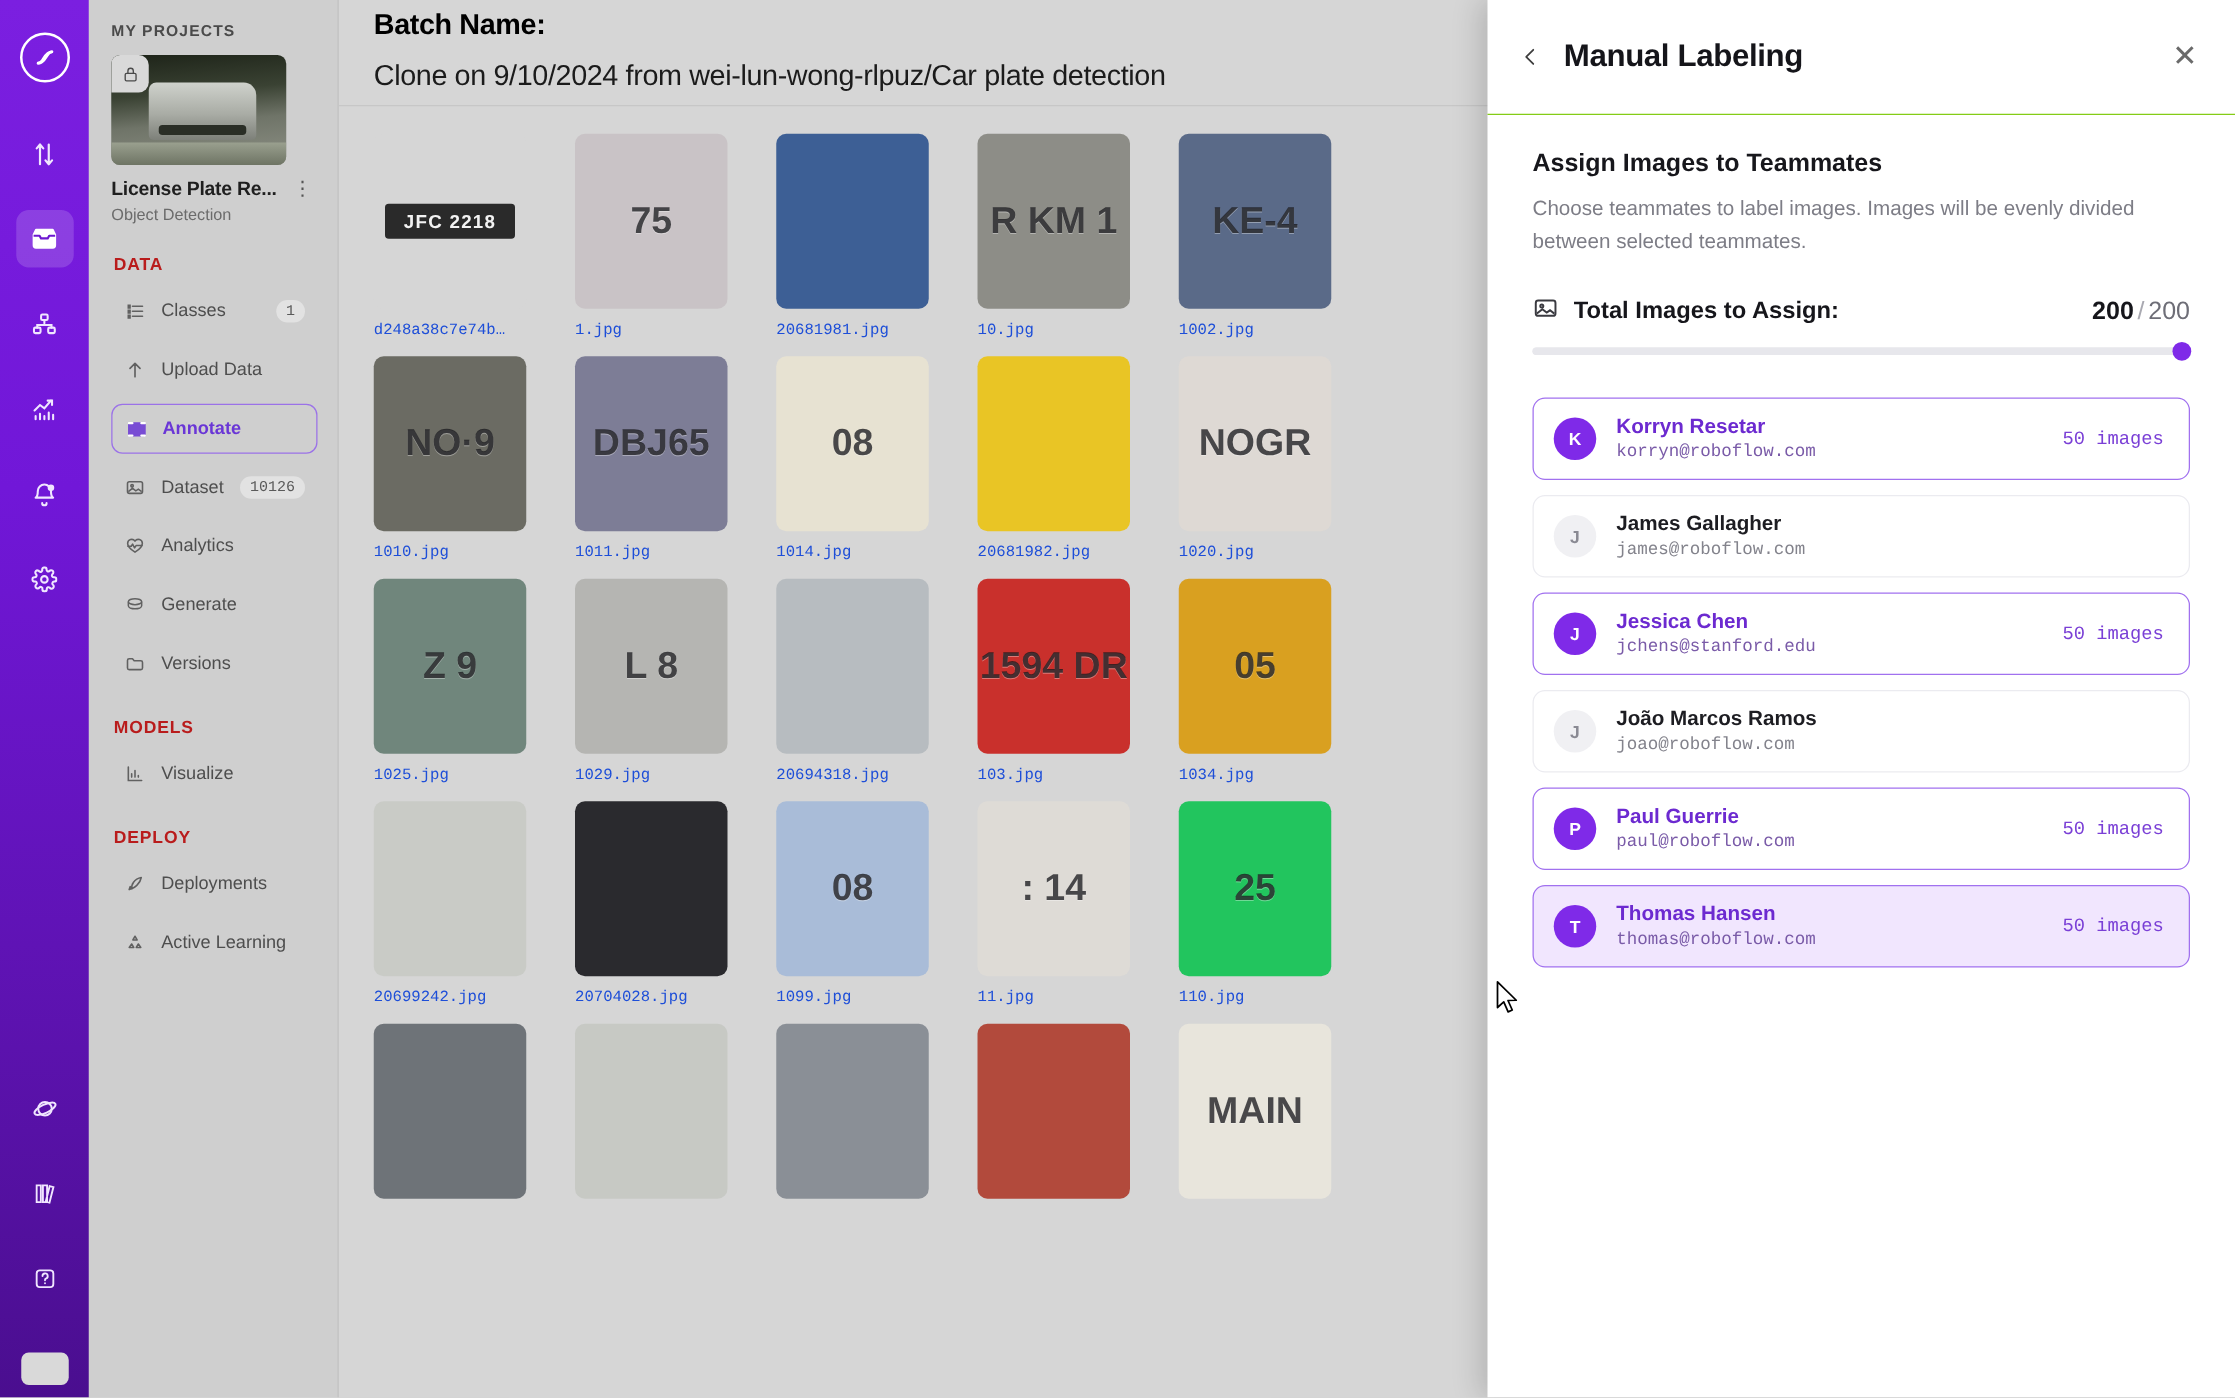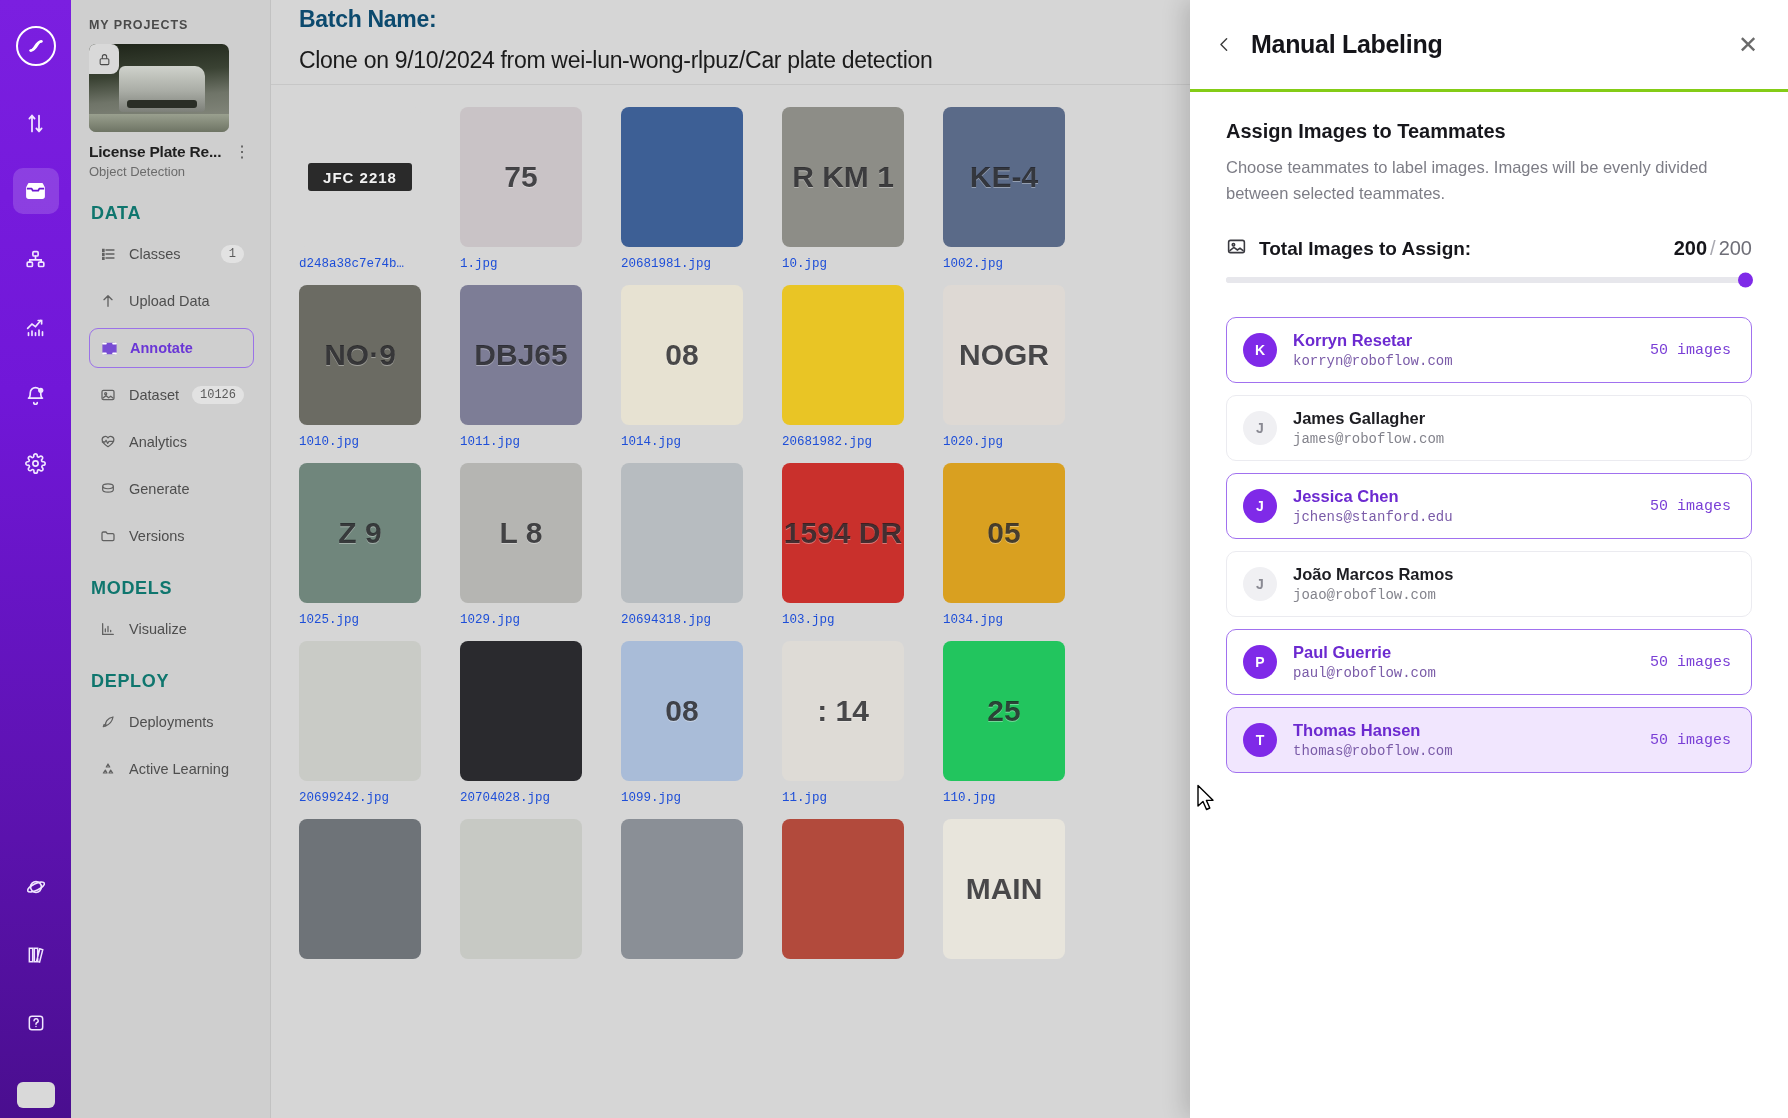--- a/index.html
+++ b/index.html
@@ -67,43 +67,43 @@
   .lock-badge {
     position: absolute; left: 0; top: 0; width: 30px; height: 30px;
     background: #d9d9d9; border-radius: 0 8px 8px 0;
     display: flex; align-items: center; justify-content: center;
   }
   .proj-row { display: flex; align-items: center; justify-content: space-between; }
   .proj-title { font-size: 15.5px; font-weight: 700; color: #1f1f1f; letter-spacing: -.2px; }
   .proj-dots { color: #555; font-size: 16px; line-height: 10px; letter-spacing: 0; padding: 0 4px; }
   .proj-sub { font-size: 13px; color: #6b6b6b; margin-top: 3px; margin-bottom: 24px; }
   .sb-head {
-    font-size: 18px; font-weight: 700; letter-spacing: .7px;
-    color: #0f766e; margin: 8px 0 10px 2px;
+    font-size: 14px; font-weight: 700; letter-spacing: .7px;
+    color: #b91c1c; margin: 8px 0 10px 2px;
   }
   .sb-item {
     display: flex; align-items: center; gap: 12px;
     height: 40px; padding: 0 10px; border-radius: 9px;
     font-size: 14.5px; color: #4e4e4e; margin-bottom: 7px;
   }
   .sb-item .ico { width: 18px; display:flex; align-items:center; justify-content:center; opacity:.85;}
   .sb-item.active {
     border: 1.5px solid #9b72e8; color: #6a36d6; font-weight: 600;
   }
   .sb-item.active .ico { opacity: 1; }
   .sb-badge {
     margin-left: auto; font-size: 12px; color: #5a5a5a;
     background: #e2e2e2; border-radius: 9px; padding: 2px 8px;
     font-family: "Liberation Mono", monospace;
   }
 
   
   .main { flex: 1 1 auto; height: 1118px; background: #d6d6d6; position: relative; overflow: hidden; }
   .batch-header { padding: 6px 0 10px 28px; background:#d6d6d6; }
-  .batch-label { font-size: 23px; font-weight: 700; color: #0c4a6e; letter-spacing: -.3px; }
+  .batch-label { font-size: 23px; font-weight: 700; color: #000000; letter-spacing: -.3px; }
   .batch-value { font-size: 23px; color: #1b1b1b; margin-top: 14px; white-space: nowrap; letter-spacing: -.3px;}
   .grid-wrap { border-top: 1px solid #c7c7c7; padding: 22px 0 0 28px; height: 1030px; }
   .grid {
     display: grid; grid-template-columns: repeat(5, 122px);
     column-gap: 39px; row-gap: 14px;
   }
   .cell { width: 122px; }
   .cell .ph {
     width: 122px; height: 140px; border-radius: 8px; overflow: hidden;
     display:flex; align-items:center; justify-content:center;
@@ -119,21 +119,21 @@
     display:flex; align-items:center; justify-content:center; border-radius:3px; }
 
   
   .panel {
     position: absolute; right: 0; top: 0; width: 598px; height: 1118px;
     background: #ffffff; box-shadow: -6px 0 22px rgba(0,0,0,0.16);
     z-index: 10; display: flex; flex-direction: column;
   }
   .panel-head {
     height: 92px; display: flex; align-items: center; padding: 0 30px 0 26px;
-    border-bottom: 3px solid #84cc16; gap: 18px;
+    border-bottom: 1px solid #84cc16; gap: 18px;
   }
   .back-chev { color: #3d3d3d; display:flex; align-items:center; }
   .panel-title { font-size: 25px; font-weight: 700; color: #15151a; letter-spacing:-.3px; }
   .panel-close { margin-left: auto; color: #6a6a6a; font-size: 24px; line-height: 1; }
   .panel-body { padding: 28px 36px 0 36px; flex: 1 1 auto; overflow: hidden; }
   .sec-title { font-size: 20px; font-weight: 700; color: #17171c; margin-bottom: 12px; }
   .sec-desc { font-size: 16.5px; color: #7d7d86; line-height: 1.55; margin-bottom: 30px; }
   .total-row { display: flex; align-items: center; gap: 12px; margin-bottom: 16px; }
   .total-label { font-size: 19px; font-weight: 700; color: #16161b; }
   .total-nums { margin-left: auto; font-size: 20px; color: #16161b; }

